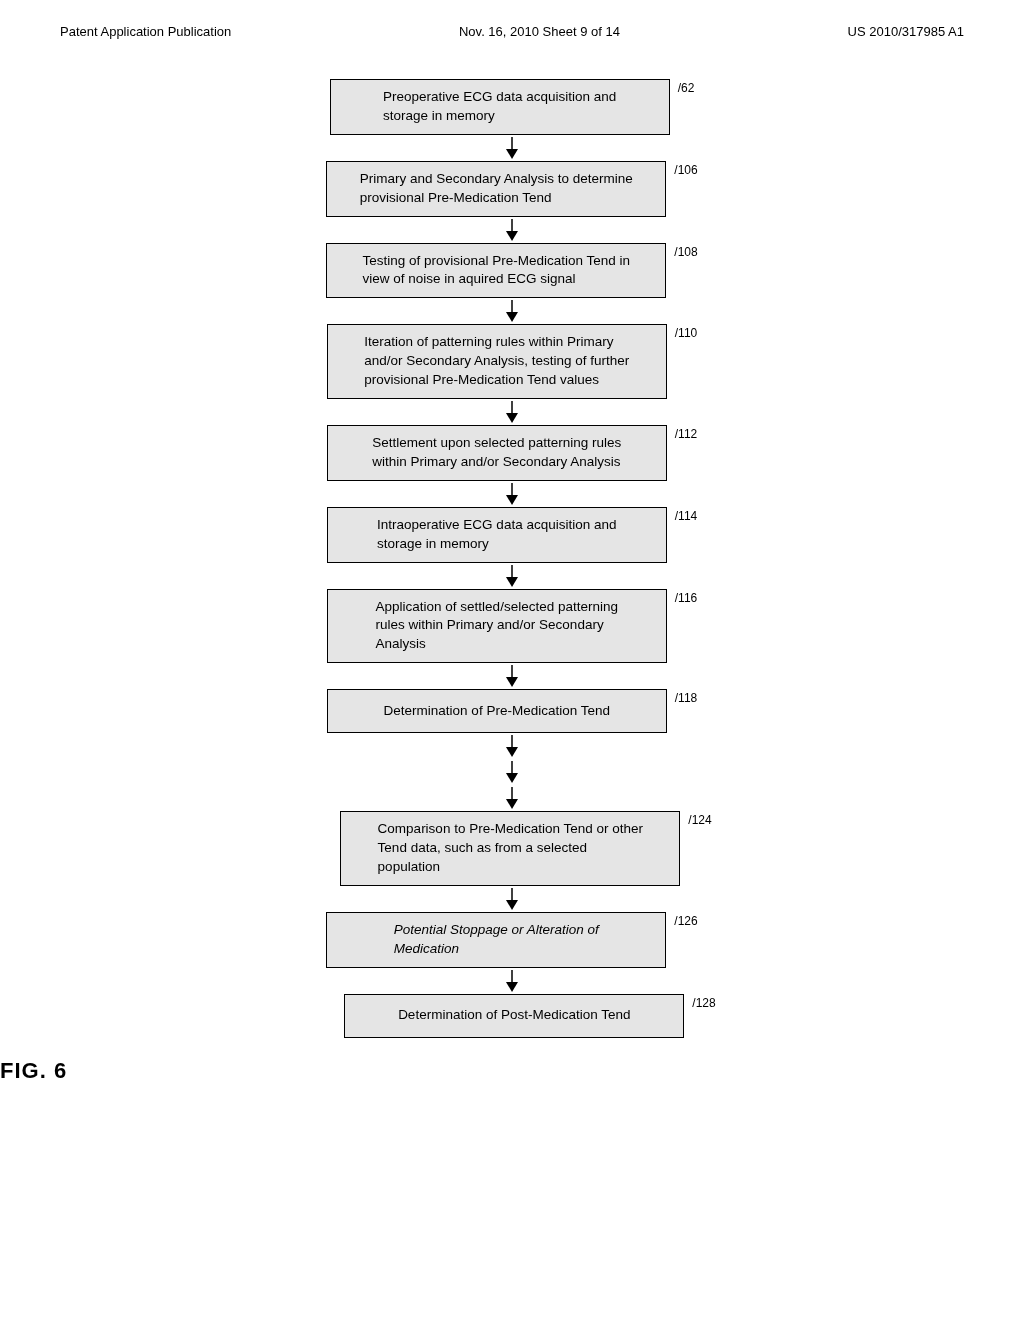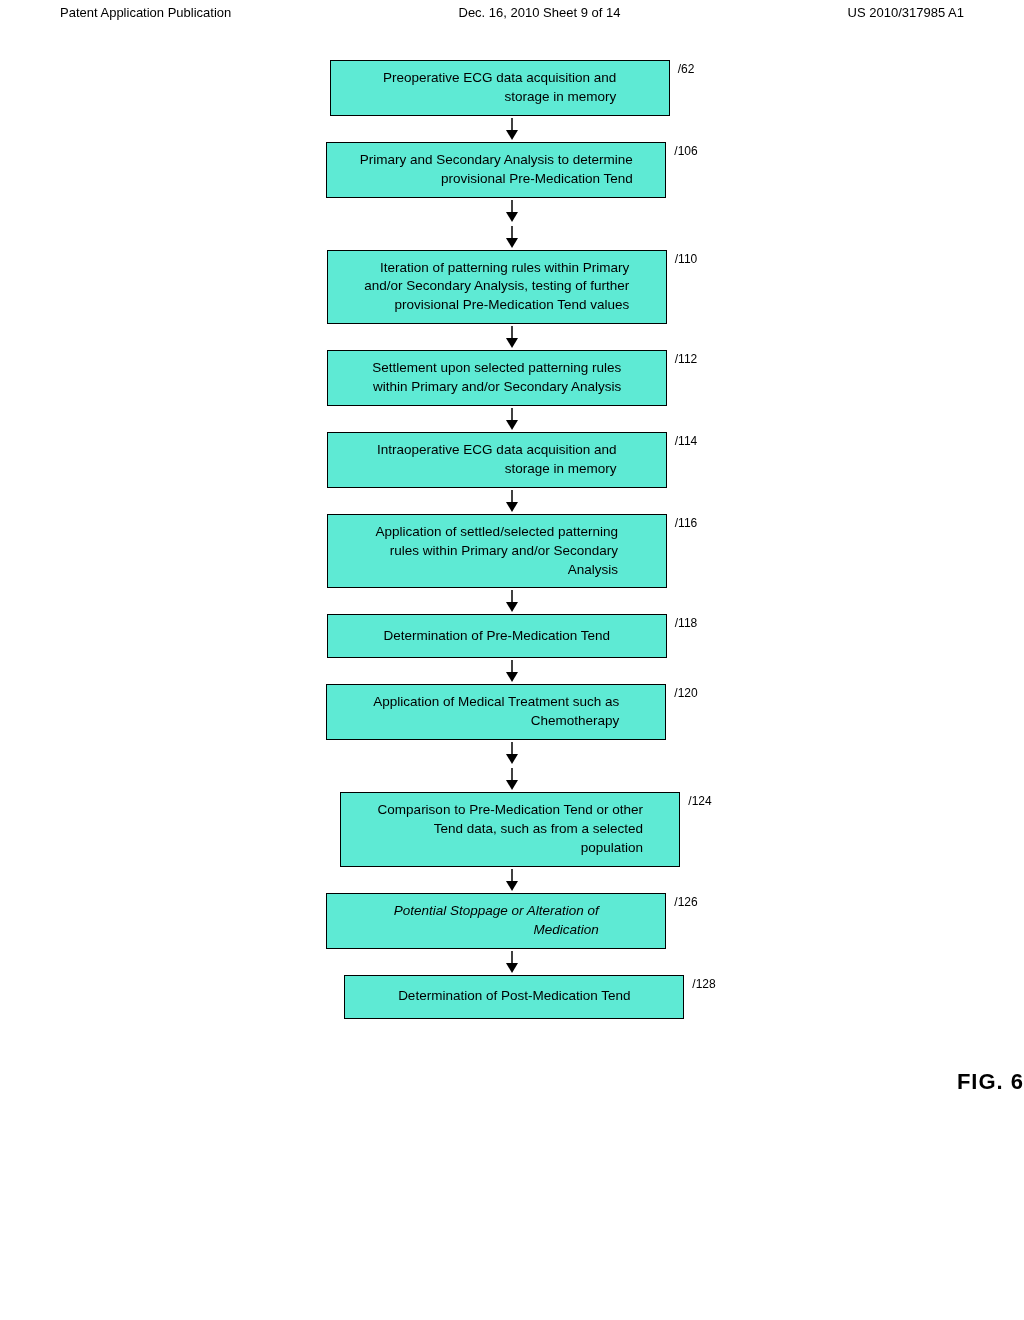--- a/index.html
+++ b/index.html
@@ -7,21 +7,21 @@
       background: #fff;
       font-family: Arial, Helvetica, sans-serif;
       width: 1024px;
       min-height: 1320px;
       position: relative;
     }
 
     .header {
       display: flex;
       justify-content: space-between;
-      padding: 5px 60px 10px 60px;
+      padding: 24px 60px 10px 60px;
       font-size: 13px;
       border-bottom: none;
     }
 
     .header span {
       font-size: 13px;
     }
 
     .diagram-container {
       display: flex;
@@ -32,25 +32,25 @@
 
     .flow-item {
       display: flex;
       align-items: center;
       position: relative;
       margin-bottom: 0;
     }
 
     .box {
       border: 1.5px solid #000;
-      text-align: right;
+      text-align: left;
       padding: 8px 14px;
       font-size: 13.5px;
       line-height: 1.4;
-      background: #5eead4;
+      background: #e5e5e5;
       width: 340px;
       min-height: 44px;
       display: flex;
       align-items: center;
       justify-content: center;
     }
 
     .label {
       font-size: 12px;
       margin-left: 8px;
@@ -64,33 +64,32 @@
       display: flex;
       justify-content: center;
       padding: 2px 0;
     }
 
     .arrow-down svg {
       display: block;
     }
 
     .fig-caption {
-      text-align: right;
+      text-align: left;
       font-size: 22px;
       font-weight: bold;
-      margin-top: 30px;
       letter-spacing: 1px;
     }
   </style>
 </head>
 <body>
 
 <div class="header">
   <span>Patent Application Publication</span>
-  <span>Dec. 16, 2010   Sheet 9 of 14</span>
+  <span>Nov. 16, 2010   Sheet 9 of 14</span>
   <span>US 2010/317985 A1</span>
 </div>
 
 <div class="diagram-container">
 
 <div class="flow-item">
       <div class="box" style="white-space: pre-line;">Preoperative ECG data acquisition and
 storage in memory</div>
       <div class="label">/62</div>
     </div>
@@ -104,20 +103,25 @@
       <div class="box" style="white-space: pre-line;">Primary and Secondary Analysis to determine
 provisional Pre-Medication Tend</div>
       <div class="label">/106</div>
     </div>
     <div class="arrow-down">
       <svg width="20" height="22" viewBox="0 0 20 22">
         <line x1="10" y1="0" x2="10" y2="14" stroke="#000" stroke-width="1.5"></line>
         <polygon points="4,12 16,12 10,22" fill="#000"></polygon>
       </svg>
     </div>
+    <div class="flow-item">
+      <div class="box" style="white-space: pre-line;">Testing of provisional Pre-Medication Tend in
+view of noise in aquired ECG signal</div>
+      <div class="label">/108</div>
+    </div>
     <div class="arrow-down">
       <svg width="20" height="22" viewBox="0 0 20 22">
         <line x1="10" y1="0" x2="10" y2="14" stroke="#000" stroke-width="1.5"></line>
         <polygon points="4,12 16,12 10,22" fill="#000"></polygon>
       </svg>
     </div>
     <div class="flow-item">
       <div class="box" style="white-space: pre-line;">Iteration of patterning rules within Primary
 and/or Secondary Analysis, testing of further
 provisional Pre-Medication Tend values</div>
@@ -166,25 +170,20 @@
     <div class="flow-item">
       <div class="box" style="white-space: pre-line;">Determination of Pre-Medication Tend</div>
       <div class="label">/118</div>
     </div>
     <div class="arrow-down">
       <svg width="20" height="22" viewBox="0 0 20 22">
         <line x1="10" y1="0" x2="10" y2="14" stroke="#000" stroke-width="1.5"></line>
         <polygon points="4,12 16,12 10,22" fill="#000"></polygon>
       </svg>
     </div>
-    <div class="flow-item">
-      <div class="box" style="white-space: pre-line;">Application of Medical Treatment such as
-Chemotherapy</div>
-      <div class="label">/120</div>
-    </div>
     <div class="arrow-down">
       <svg width="20" height="22" viewBox="0 0 20 22">
         <line x1="10" y1="0" x2="10" y2="14" stroke="#000" stroke-width="1.5"></line>
         <polygon points="4,12 16,12 10,22" fill="#000"></polygon>
       </svg>
     </div>
     <div class="arrow-down">
       <svg width="20" height="22" viewBox="0 0 20 22">
         <line x1="10" y1="0" x2="10" y2="14" stroke="#000" stroke-width="1.5"></line>
         <polygon points="4,12 16,12 10,22" fill="#000"></polygon>

